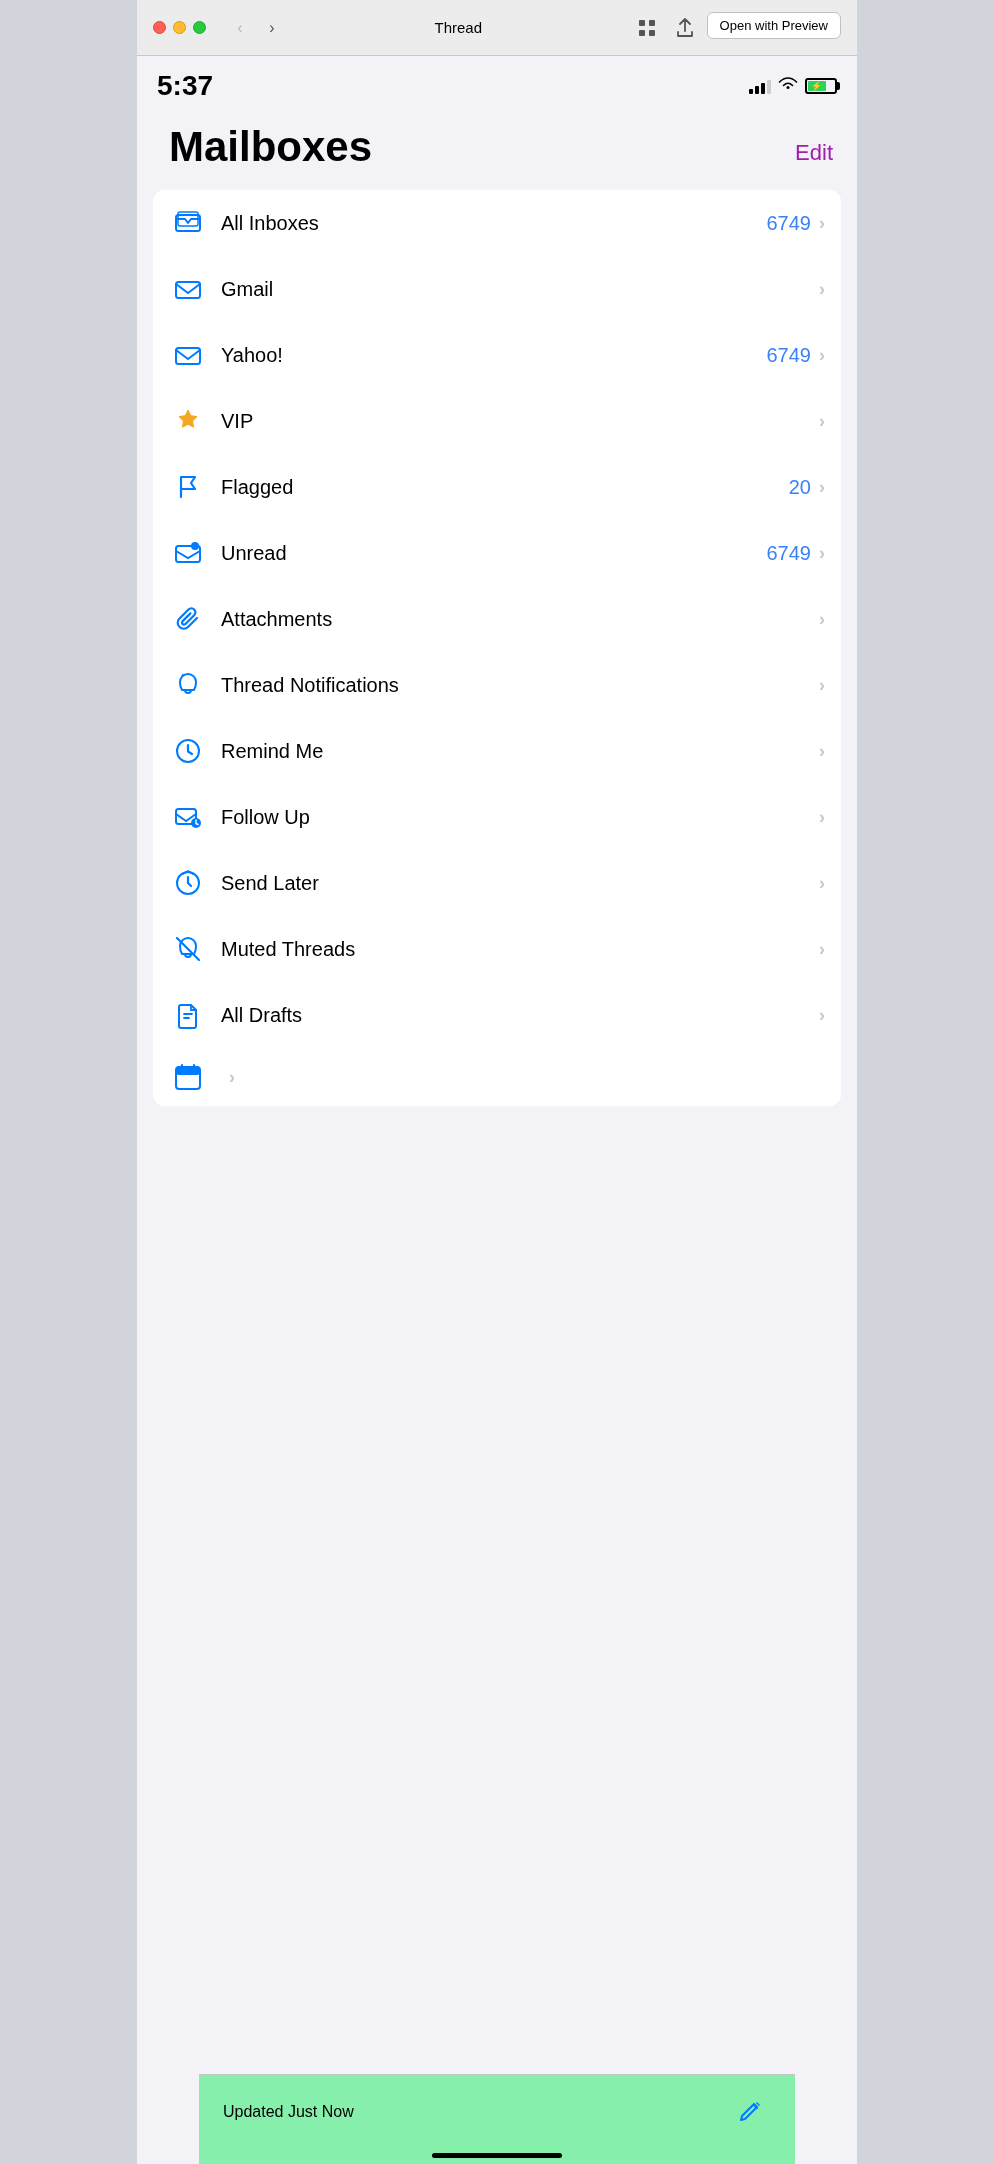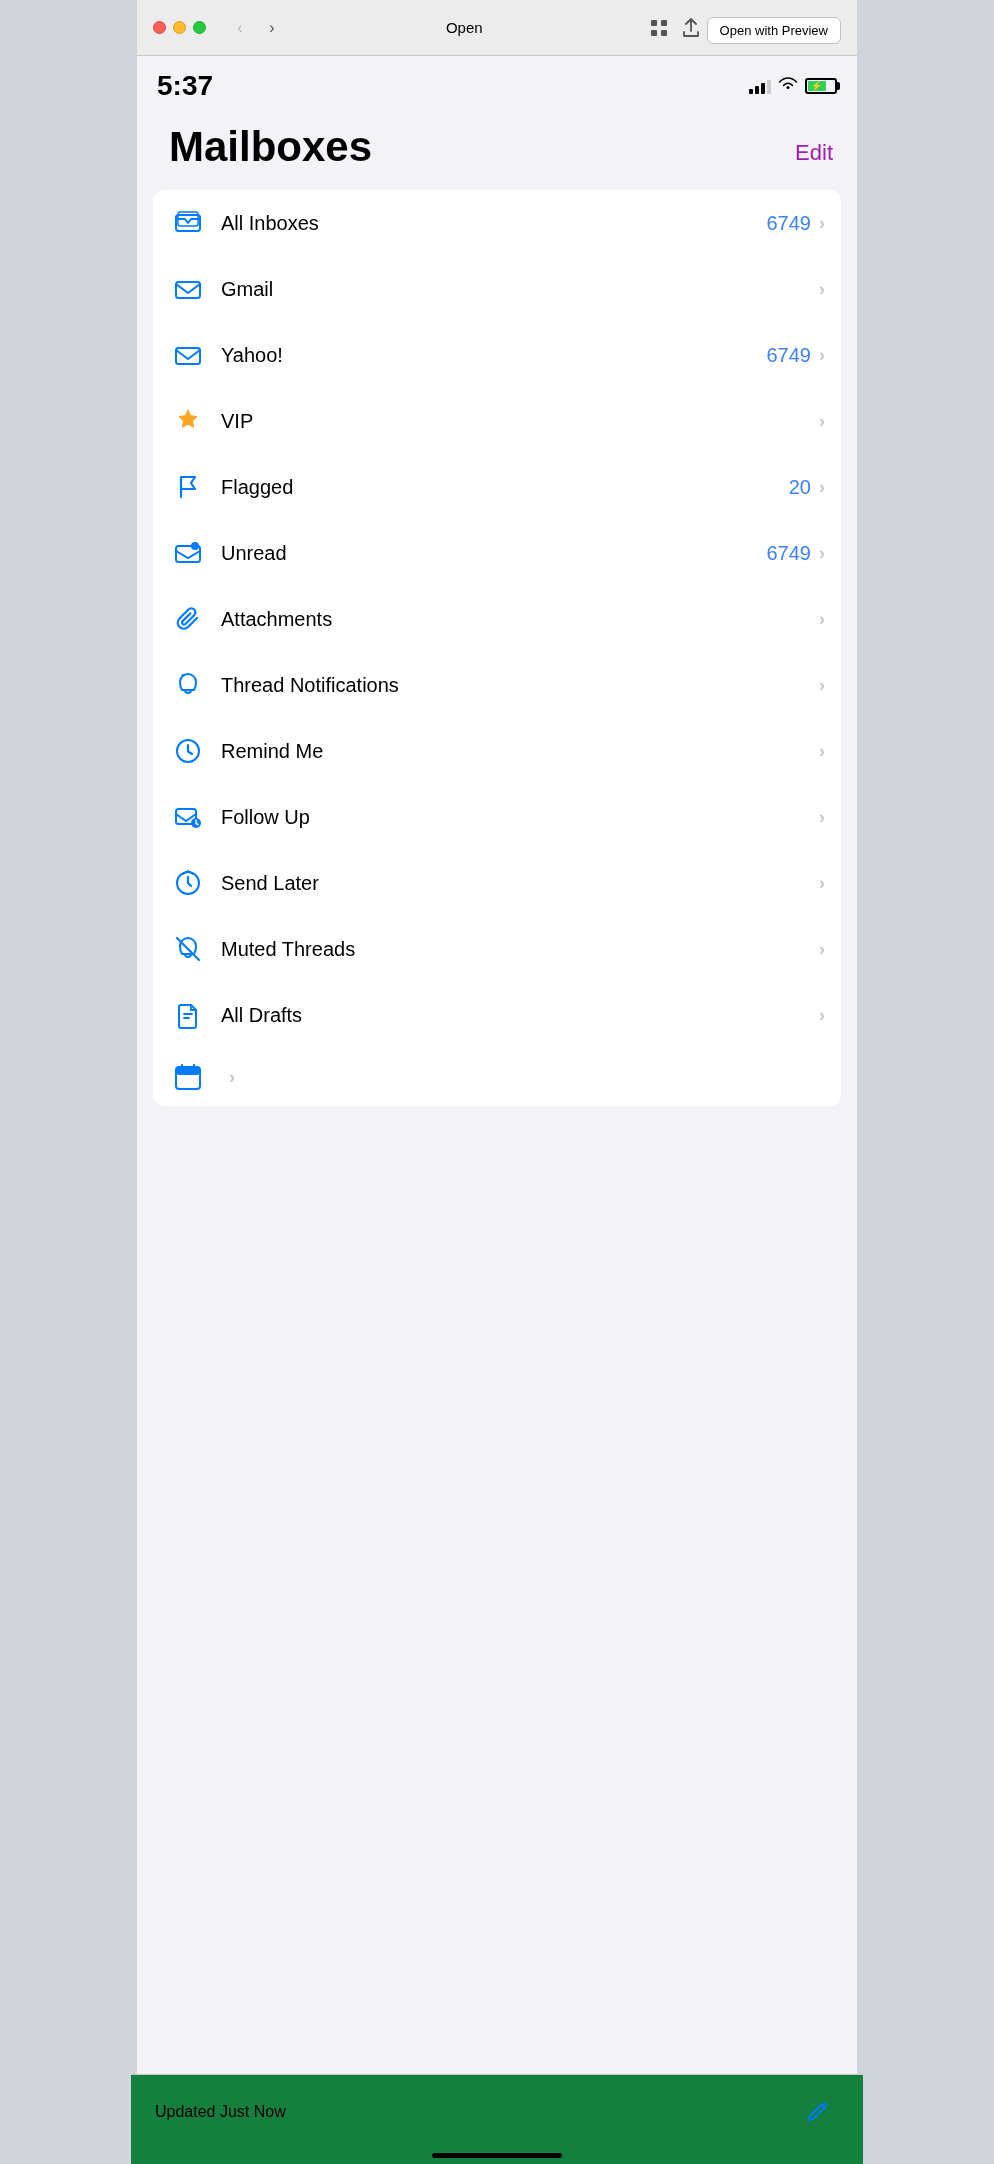--- a/index.html
+++ b/index.html
@@ -72,22 +72,22 @@
     .toolbar-title {
       flex: 1;
       text-align: center;
       font-size: 15px;
       font-weight: 500;
       color: #000;
     }
 
     .toolbar-icons {
       display: flex;
-      gap: 0;
-      align-items: flex-end;
+      gap: 6px;
+      align-items: flex-start;
     }
 
     .toolbar-icon-btn {
       width: 32px;
       height: 32px;
       display: flex;
       align-items: center;
       justify-content: center;
       font-size: 16px;
       color: #444;
@@ -283,23 +283,23 @@
       font-size: 18px;
       font-weight: 600;
     }
 
     
     .bottom-bar {
       position: fixed;
       bottom: 0;
       left: 50%;
       transform: translateX(-50%);
-      width: 732px;
+      width: 596px;
       height: 90px;
-      background: #15803d;
+      background: #86efac;
       border-top: 0.5px solid #c6c6c8;
       display: flex;
       align-items: center;
       justify-content: space-between;
       padding: 0 24px 16px 24px;
     }
 
     .updated-text {
       font-size: 16px;
       color: #000;
@@ -339,21 +339,21 @@
   <div class="mac-toolbar">
     <div class="traffic-lights">
       <div class="traffic-light tl-red"></div>
       <div class="traffic-light tl-yellow"></div>
       <div class="traffic-light tl-green"></div>
     </div>
     <div class="nav-arrows">
       <div class="nav-arrow disabled">‹</div>
       <div class="nav-arrow">›</div>
     </div>
-    <div class="toolbar-title">Open</div>
+    <div class="toolbar-title">Thread</div>
     <div class="toolbar-icons">
       <div class="toolbar-icon-btn">
         <svg width="18" height="18" viewBox="0 0 18 18" fill="none">
           <rect x="1" y="1" width="6" height="6" rx="1" fill="#555"></rect>
           <rect x="11" y="1" width="6" height="6" rx="1" fill="#555"></rect>
           <rect x="1" y="11" width="6" height="6" rx="1" fill="#555"></rect>
           <rect x="11" y="11" width="6" height="6" rx="1" fill="#555"></rect>
         </svg>
       </div>
       <div class="toolbar-icon-btn">

